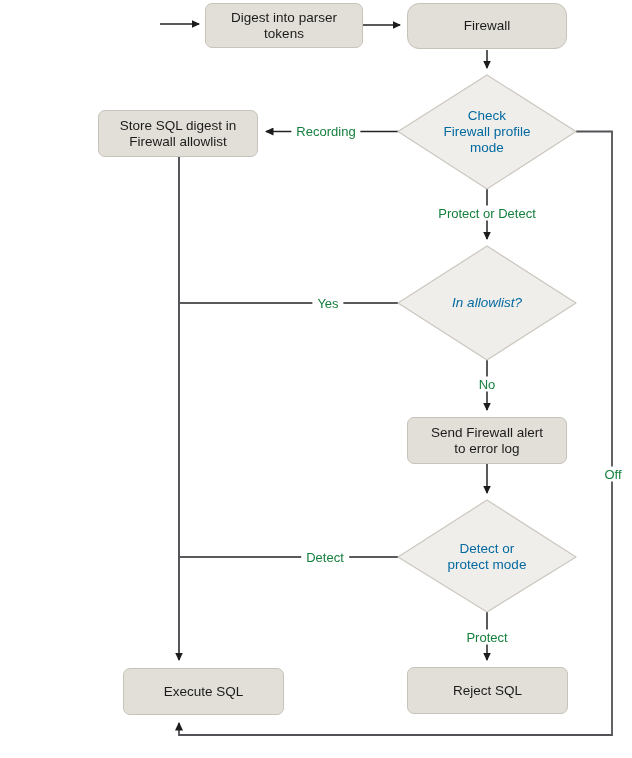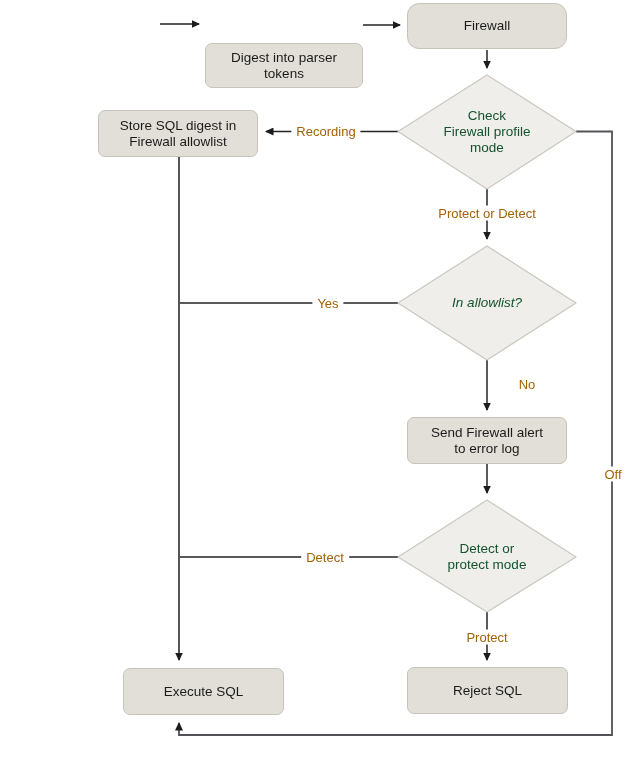--- a/index.html
+++ b/index.html
@@ -23,30 +23,30 @@
     font-size:13.5px;line-height:16px;
     white-space:pre-line;
     color:#1b1b1b;
   }
   .diamond-label{
     position:absolute;
     display:flex;align-items:center;justify-content:center;
     text-align:center;
     font-size:13.5px;line-height:16px;
     white-space:pre-line;
-    color:#14532d;
+    color:#0369a1;
     pointer-events:none;
   }
   .edge-label{
     position:absolute;
     transform:translate(-50%,-50%);
     background:#ffffff;
     padding:0 5px;
     font-size:13px;line-height:15px;
-    color:#a16207;
+    color:#15803d;
     white-space:nowrap;
   }
 </style>
 </head>
 <body>
 
 <div class="stage">
 
   <svg width="632" height="758" viewBox="0 0 632 758">
     <defs>
@@ -68,38 +68,38 @@
     <path d="M 487 189 V 239" fill="none" stroke="#232323" stroke-width="1.5" marker-end="url(#ah)"></path>
     <path d="M 487 360 V 410" fill="none" stroke="#232323" stroke-width="1.5" marker-end="url(#ah)"></path>
     <path d="M 487 464 V 493" fill="none" stroke="#232323" stroke-width="1.5" marker-end="url(#ah)"></path>
     <path d="M 487 612 V 660" fill="none" stroke="#232323" stroke-width="1.5" marker-end="url(#ah)"></path>
 
     <polygon points="487,75 576,131.5 487,189 398,131.5" fill="#efeeea" stroke="#cbc7bf" stroke-width="1.2" stroke-linejoin="round"></polygon>
     <polygon points="487,246 576,303 487,360 398,303" fill="#efeeea" stroke="#cbc7bf" stroke-width="1.2" stroke-linejoin="round"></polygon>
     <polygon points="487,500 576,557 487,612 398,557" fill="#efeeea" stroke="#cbc7bf" stroke-width="1.2" stroke-linejoin="round"></polygon>
   </svg>
 
-  <div class="box" style="left:205px;top:3px;width:158px;height:45px;margin-top:40px;">Digest into parser
+  <div class="box" style="left:205px;top:3px;width:158px;height:45px;">Digest into parser
 tokens</div>
   <div class="box" style="left:407px;top:3px;width:160px;height:46px;border-radius:12px;">Firewall</div>
   <div class="box" style="left:98px;top:110px;width:160px;height:47px;">Store SQL digest in
 Firewall allowlist</div>
   <div class="box" style="left:407px;top:417px;width:160px;height:47px;">Send Firewall alert
 to error log</div>
   <div class="box" style="left:99px;top:668px;width:161px;height:47px;margin-left:24px;">Execute SQL</div>
   <div class="box" style="left:407px;top:667px;width:161px;height:47px;">Reject SQL</div>
 
   <div class="diamond-label" style="left:417px;top:90px;width:140px;height:84px;">Check
 Firewall profile
 mode</div>
   <div class="diamond-label" style="left:417px;top:261px;width:140px;height:84px;font-style:italic;">In allowlist?</div>
   <div class="diamond-label" style="left:417px;top:515px;width:140px;height:84px;">Detect or
 protect mode</div>
 
   <span class="edge-label" style="left:326px;top:131px;">Recording</span>
   <span class="edge-label" style="left:487px;top:213px;">Protect or Detect</span>
   <span class="edge-label" style="left:328px;top:303px;">Yes</span>
-  <span class="edge-label" style="left:487px;top:384px;margin-left:40px;">No</span>
+  <span class="edge-label" style="left:487px;top:384px;">No</span>
   <span class="edge-label" style="left:325px;top:557px;">Detect</span>
   <span class="edge-label" style="left:487px;top:637px;">Protect</span>
   <span class="edge-label" style="left:613px;top:438px;margin-top:36px;">Off</span>
 
 </div>
 
 </body></html>

